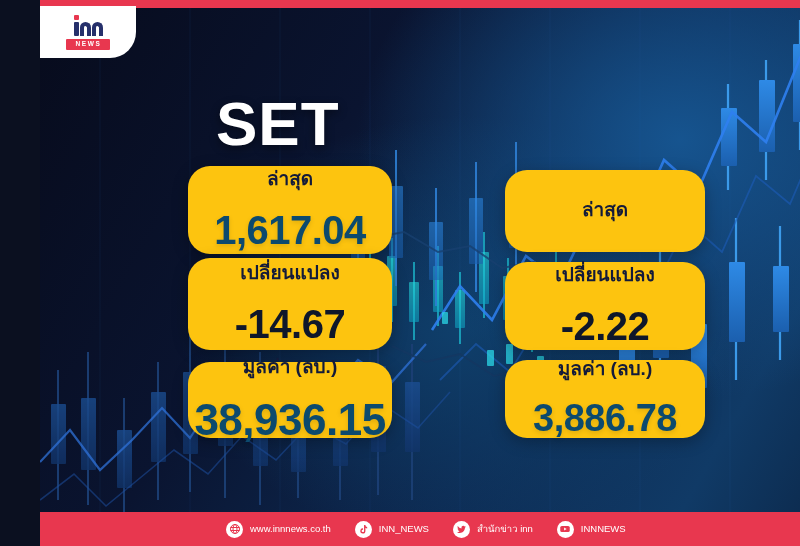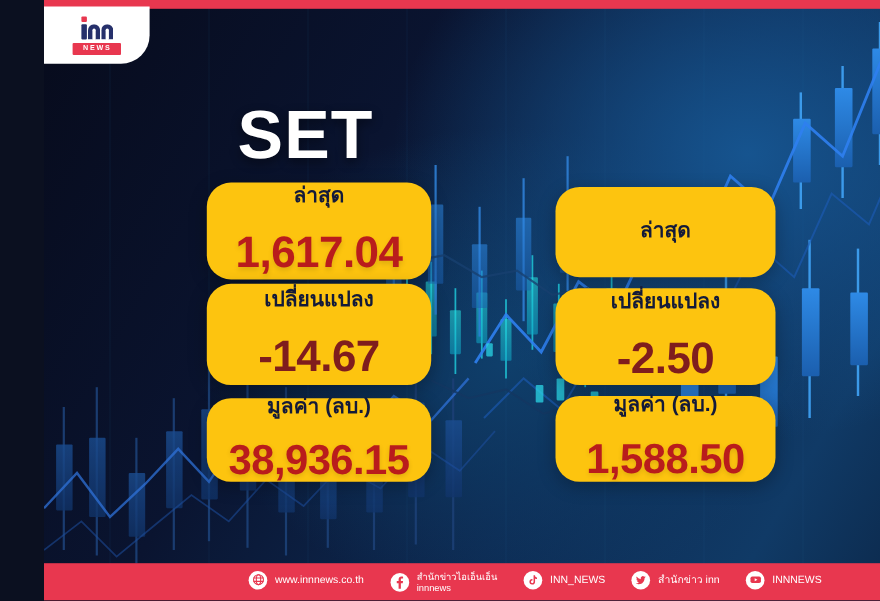--- a/index.html
+++ b/index.html
@@ -93,35 +93,35 @@
     color:#131a3a; font-weight:bold;
     font-size:19px; line-height:1.1;
     margin-bottom:2px;
     white-space:nowrap;
   }
   .card-value {
     font-weight:bold; line-height:1.05;
     white-space:nowrap;
     letter-spacing:-0.5px;
   }
-  .v-white { color:#b91c1c; text-shadow:0 2px 5px rgba(0,0,0,.13);text-align:center; }
-  .v-red   { color:#7f1d1d; }
+  .v-white { color:#0c4a6e; text-shadow:0 2px 5px rgba(0,0,0,.13);text-align:center; }
+  .v-red   { color:#0f172a; }
 
   
   #set-card-latest { left:148px; top:166px;  width:204px; height:88px; }
   #set-card-change { left:148px; top:258px;  width:204px; height:92px; }
   #set-card-value  { left:148px; top:362px;  width:204px; height:76px; }
   
   #mai-card-latest { left:465px; top:170px;  width:200px; height:82px; }
   #mai-card-change { left:465px; top:262px;  width:200px; height:88px; }
   #mai-card-value  { left:465px; top:360px;  width:200px; height:78px; }
 
   #set-card-latest .card-value { font-size:40px; }
   #set-card-change .card-value { font-size:40px; }
-  #set-card-value  .card-value { font-size:38px; }
+  #set-card-value  .card-value { font-size:44px; }
   #mai-card-latest .card-value { font-size:40px; }
   #mai-card-change .card-value { font-size:40px; }
   #mai-card-value  .card-value { font-size:38px; }
 
   
   .footer {
     position:absolute; left:0; bottom:0;
     width:800px; height:34px;
     background:#e8374f;
     display:flex; align-items:center;
@@ -332,54 +332,43 @@
     <div class="card-label">มูลค่า (ลบ.)</div>
     <div class="card-value v-white">38,936.15</div>
   </div>
 
   <div class="card" id="mai-card-latest">
     <div class="card-label">ล่าสุด</div>
   </div>
 
   <div class="card" id="mai-card-change">
     <div class="card-label">เปลี่ยนแปลง</div>
-    <div class="card-value v-red">-2.50</div>
+    <div class="card-value v-red">-2.22</div>
   </div>
 
   <div class="card" id="mai-card-value">
     <div class="card-label">มูลค่า (ลบ.)</div>
-    <div class="card-value v-white">1,588.50</div>
+    <div class="card-value v-white">3,886.78</div>
   </div>
 
   <div class="footer">
     <div class="footer-inner">
 
       <div class="f-item">
         <span class="f-ico">
           <svg width="12" height="12" viewBox="0 0 24 24" fill="none" stroke="#e8374f" stroke-width="2">
             <circle cx="12" cy="12" r="9"></circle>
             <ellipse cx="12" cy="12" rx="4" ry="9"></ellipse>
             <line x1="3" y1="9" x2="21" y2="9"></line>
             <line x1="3" y1="15" x2="21" y2="15"></line>
           </svg>
         </span>
         <span class="f-text">www.innnews.co.th</span>
       </div>
 
-      <div class="f-item">
-        <span class="f-ico">
-          <svg width="15" height="15" viewBox="0 0 24 24" fill="#e8374f">
-            <path d="M13.5 21v-8h2.7l.4-3.1h-3.1V7.9c0-.9.25-1.5 1.55-1.5h1.65V3.6c-.3-.04-1.3-.13-2.45-.13-2.42 0-4.08 1.48-4.08 4.2v2.22H7.5V13h2.67v8h3.33z"></path>
-          </svg>
-        </span>
-        <span class="f-text two">
-          <span>สำนักข่าวไอเอ็นเอ็น</span><br>
-          <span>innnews</span>
-        </span>
-      </div>
 
       <div class="f-item">
         <span class="f-ico">
           <svg width="11" height="11" viewBox="0 0 24 24" fill="#e8374f">
             <path d="M16.2 2h-3v13.1a2.6 2.6 0 1 1-2.2-2.57V9.4A5.6 5.6 0 1 0 16.2 15V8.3a6.4 6.4 0 0 0 3.8 1.25V6.5a3.7 3.7 0 0 1-3.8-3.6V2z"></path>
           </svg>
         </span>
         <span class="f-text">INN_NEWS</span>
       </div>
 

